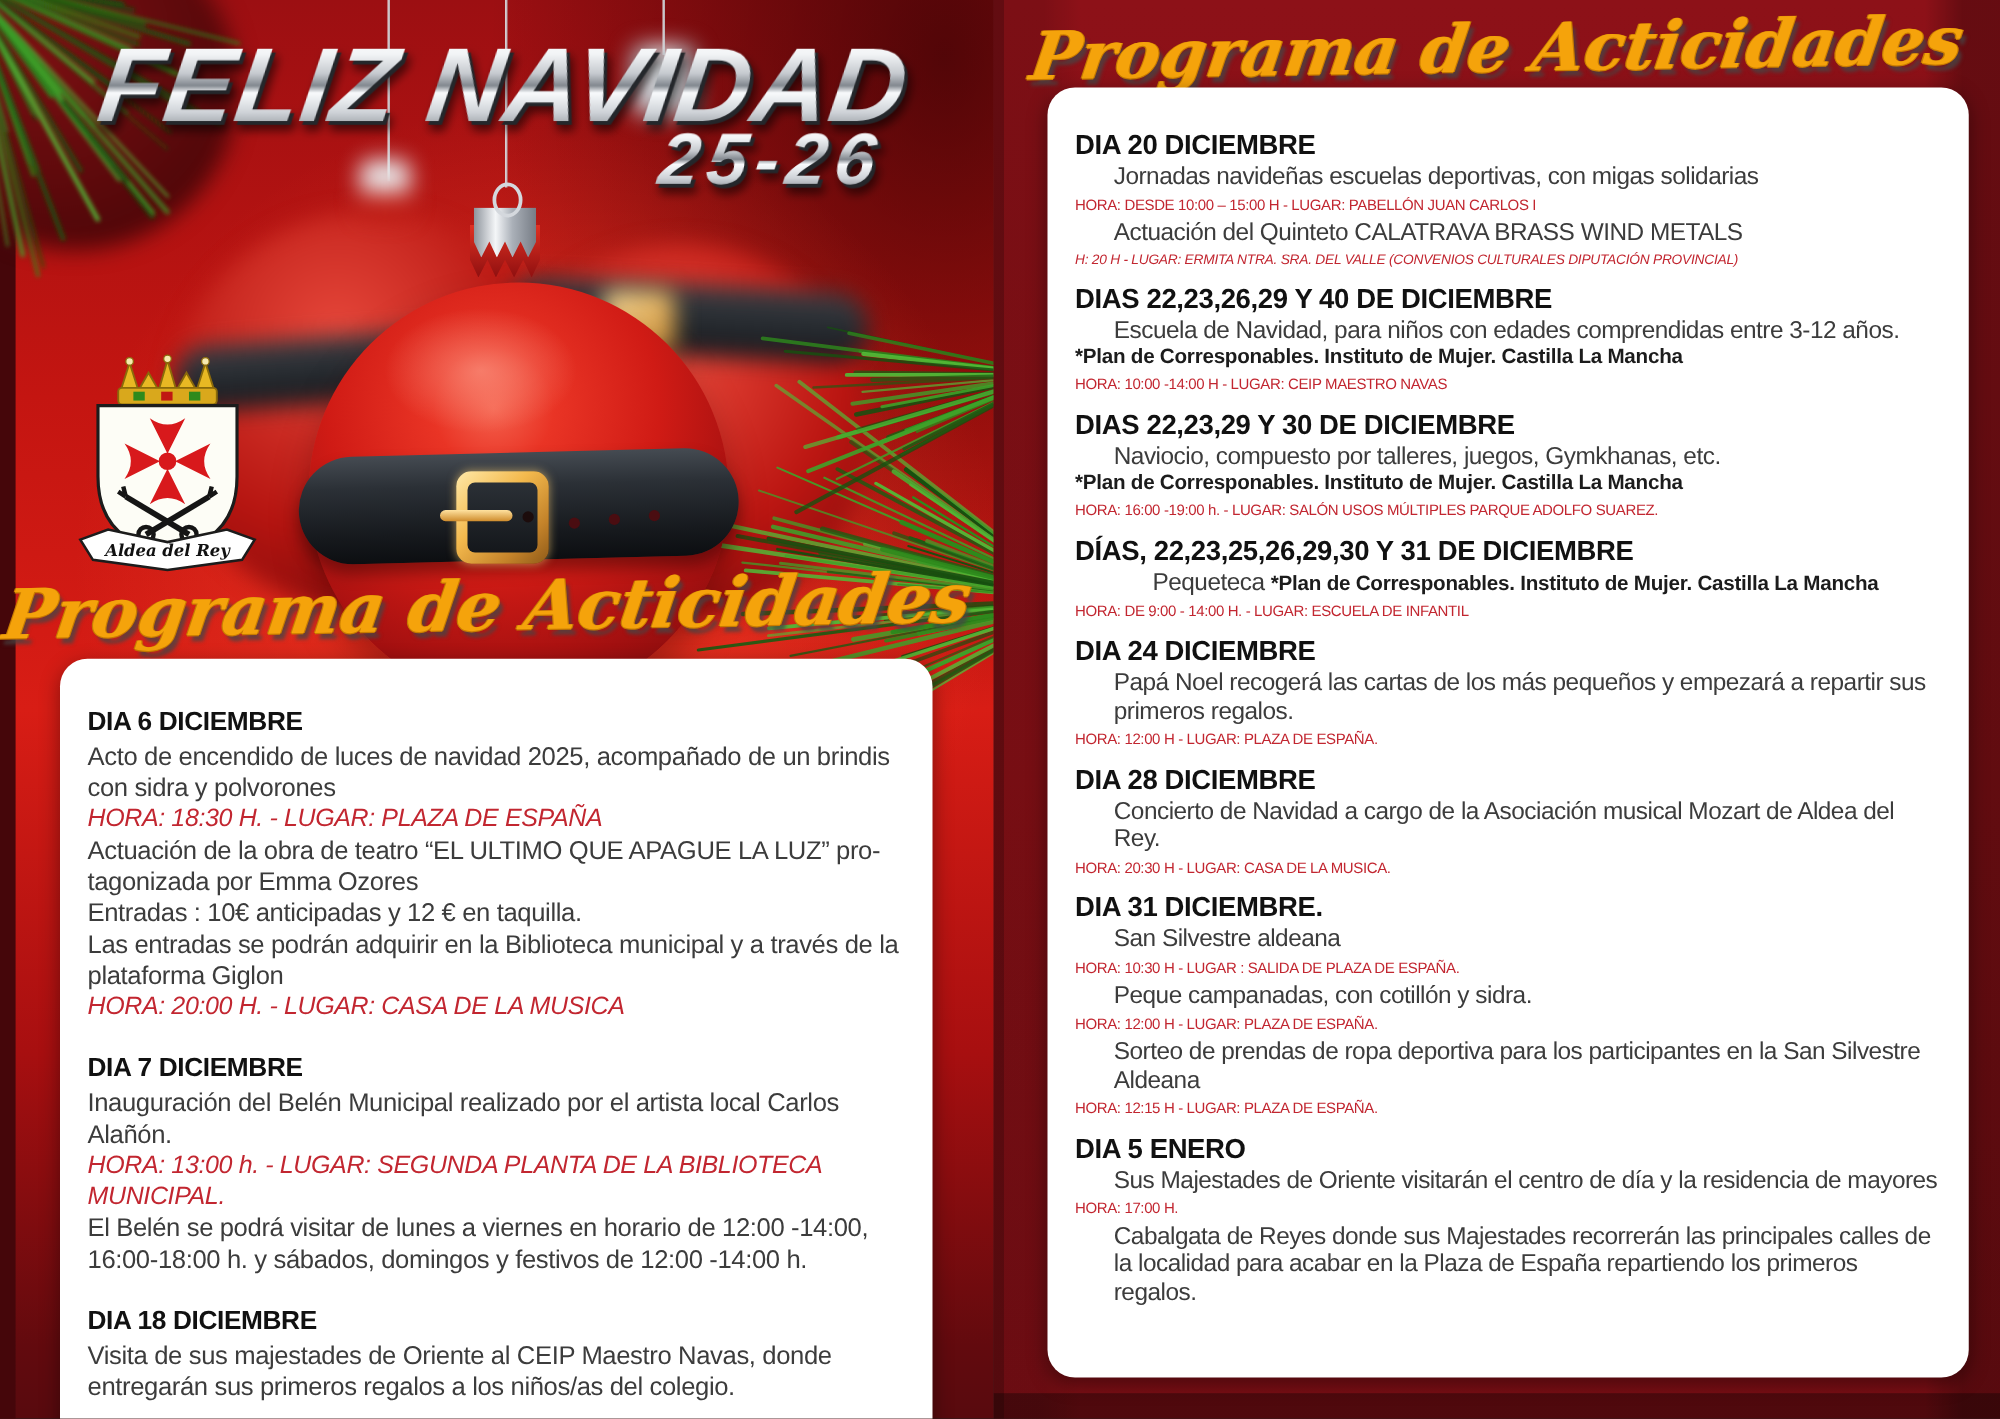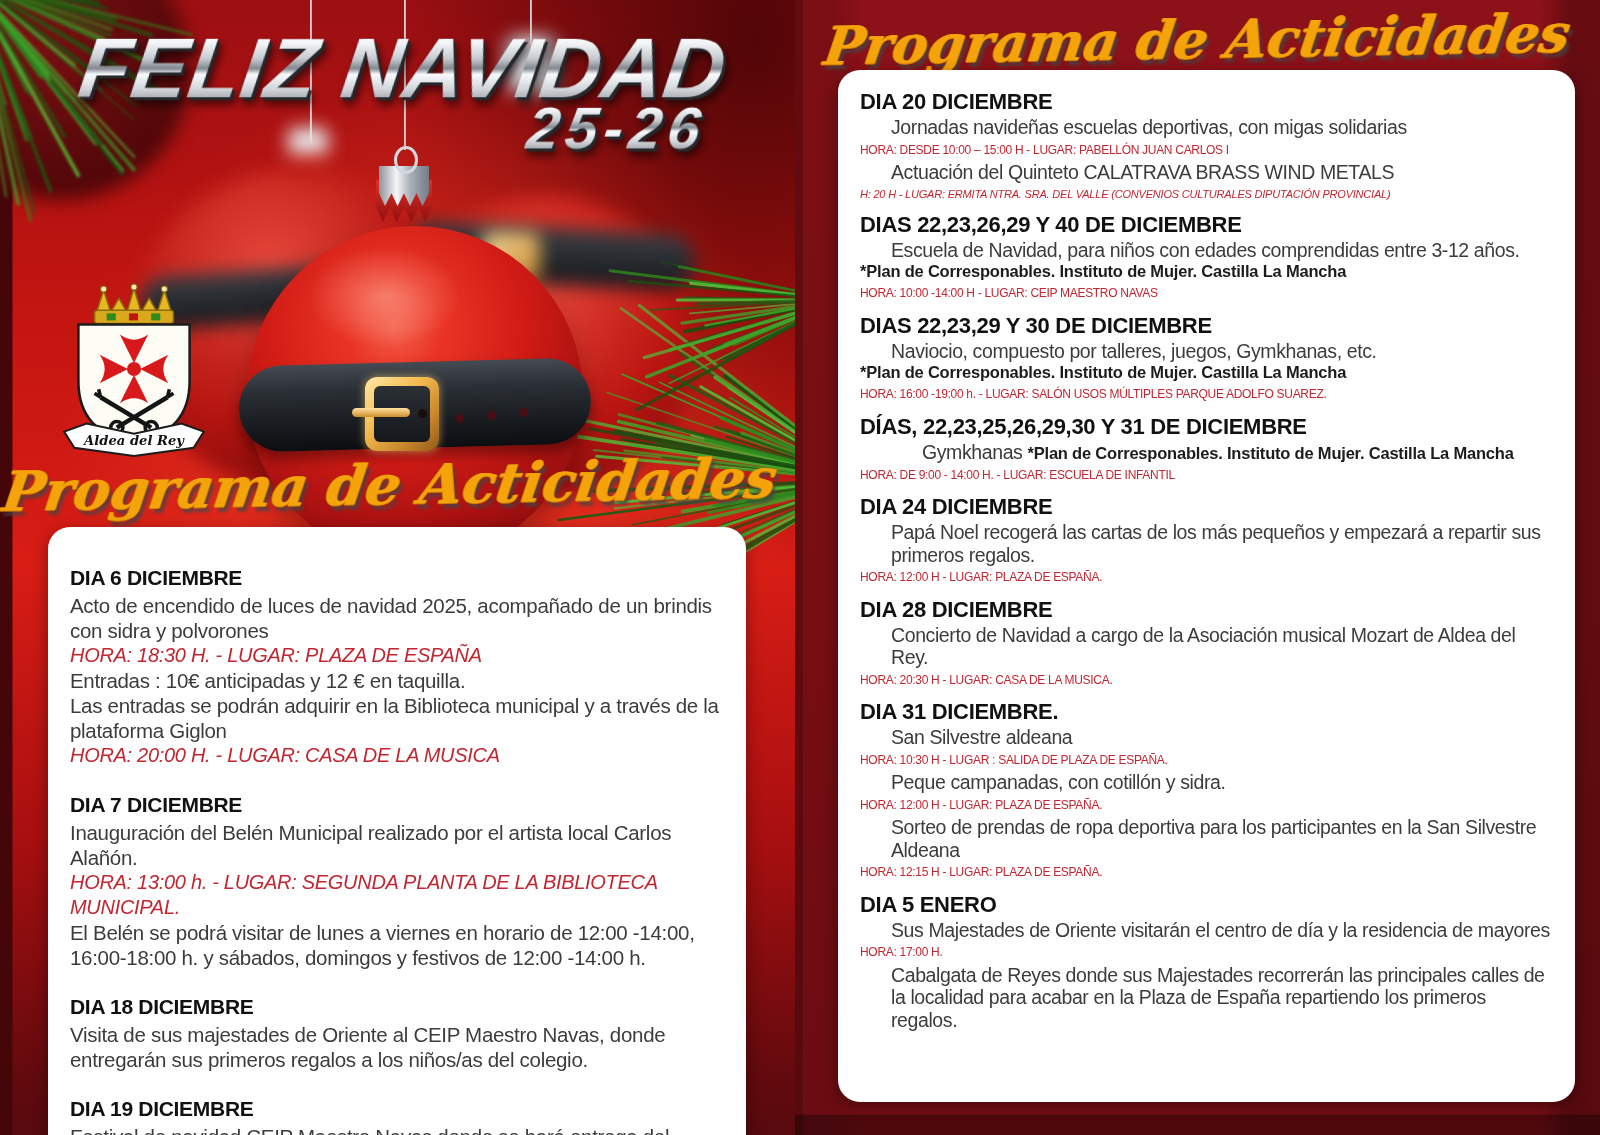--- a/index.html
+++ b/index.html
@@ -60,21 +60,21 @@
   .right-panel{position:absolute;left:795px;top:0;width:805px;height:1135px;overflow:hidden;
     background:
       linear-gradient(0deg,rgba(0,0,0,.35) 0 20px,rgba(0,0,0,0) 21px),
       linear-gradient(90deg,rgba(0,0,0,.30) 0 8px,rgba(0,0,0,.12) 8px 40px,rgba(0,0,0,0) 70px),
       linear-gradient(270deg,rgba(0,0,0,.28) 0 30px,rgba(0,0,0,0) 60px),
       linear-gradient(180deg,#8d1118 0%,#871016 55%,#790e14 100%);}
   
   .panel-box{position:absolute;background:#ffffff;border-radius:22px;
     box-shadow:0 5px 16px rgba(0,0,0,.4);}
   .box-left{left:48px;top:527px;width:698px;height:640px;padding:14px 22px 0 22px;box-sizing:border-box;}
-  .box-right{left:43px;top:70px;width:737px;height:1032px;padding:11px 24px 6px 22px;box-sizing:border-box;overflow:hidden;}
+  .box-right{left:43px;top:70px;width:737px;height:1032px;padding:25px 24px 6px 22px;box-sizing:border-box;overflow:hidden;}
   
   .section{margin:0;}
   .l-day{font-size:21px;font-weight:bold;color:#111;line-height:25px;margin:24px 0 3px;letter-spacing:-.3px;}
   .l-body{font-size:20.5px;color:#3c3c3c;line-height:25px;letter-spacing:-.3px;}
   .l-hora{font-size:20px;font-style:italic;color:#c22630;line-height:25px;letter-spacing:-.3px;}
   .r-day{font-size:22px;font-weight:bold;color:#111;line-height:24px;margin:9px 0 2px;letter-spacing:-.3px;}
   .r-body{font-size:19.5px;color:#3c3c3c;line-height:22.5px;letter-spacing:-.4px;margin-left:31px;}
   .r-hora{font-size:12px;color:#c22630;line-height:22.5px;letter-spacing:-.3px;}
   .r-note{font-size:16.5px;font-weight:bold;color:#1c1c1c;line-height:21px;letter-spacing:-.2px;}
   .r-hora-small{font-size:11px;font-style:italic;color:#c22630;line-height:20px;letter-spacing:-.2px;}
@@ -300,20 +300,21 @@
     </svg>
 
     <div class="script-gold script-left">Programa de Acticidades</div>
 
     <div class="panel-box box-left">
       <div id="left-sections">
           <div class="section">
             <div class="l-day">DIA 6 DICIEMBRE</div>
             <div class="l-body">Acto de encendido de luces de navidad 2025, acompañado de un brindis con sidra y polvorones</div>
             <div class="l-hora">HORA: 18:30 H. - LUGAR: PLAZA DE ESPAÑA</div>
+            <div class="l-body">Actuación de la obra de teatro “EL ULTIMO QUE APAGUE LA LUZ” pro-tagonizada por Emma Ozores</div>
             <div class="l-body">Entradas : 10€ anticipadas y 12 € en taquilla.</div>
             <div class="l-body">Las entradas se podrán adquirir en la Biblioteca municipal y a través de la plataforma Giglon</div>
             <div class="l-hora">HORA: 20:00 H. - LUGAR: CASA DE LA MUSICA</div>
           </div>
           <div class="section">
             <div class="l-day">DIA 7 DICIEMBRE</div>
             <div class="l-body">Inauguración del Belén Municipal realizado por el artista local Carlos Alañón.</div>
             <div class="l-hora">HORA: 13:00 h. - LUGAR: SEGUNDA PLANTA DE LA BIBLIOTECA MUNICIPAL.</div>
             <div class="l-body">El Belén se podrá visitar de lunes a viernes en horario de 12:00 -14:00, 16:00-18:00 h. y sábados, domingos y festivos de 12:00 -14:00 h.</div>
           </div>
@@ -347,21 +348,21 @@
             <div class="r-hora">HORA: 10:00 -14:00 H - LUGAR: CEIP MAESTRO NAVAS</div>
           </div>
           <div class="section">
             <div class="r-day">DIAS 22,23,29 Y 30 DE DICIEMBRE</div>
             <div class="r-body">Naviocio, compuesto por talleres, juegos, Gymkhanas, etc.</div>
             <div class="r-note">*Plan de Corresponables. Instituto de Mujer. Castilla La Mancha</div>
             <div class="r-hora">HORA: 16:00 -19:00 h. - LUGAR: SALÓN USOS MÚLTIPLES PARQUE ADOLFO SUAREZ.</div>
           </div>
           <div class="section">
             <div class="r-day">DÍAS, 22,23,25,26,29,30 Y 31 DE DICIEMBRE</div>
-            <div class="r-body"><span class="r-body">Gymkhanas </span><span class="r-note">*Plan de Corresponables. Instituto de Mujer. Castilla La Mancha</span></div>
+            <div class="r-body"><span class="r-body">Pequeteca </span><span class="r-note">*Plan de Corresponables. Instituto de Mujer. Castilla La Mancha</span></div>
             <div class="r-hora">HORA: DE 9:00 - 14:00 H. - LUGAR: ESCUELA DE INFANTIL</div>
           </div>
           <div class="section">
             <div class="r-day">DIA 24 DICIEMBRE</div>
             <div class="r-body">Papá Noel recogerá las cartas de los más pequeños y empezará a repartir sus primeros regalos.</div>
             <div class="r-hora">HORA: 12:00 H - LUGAR: PLAZA DE ESPAÑA.</div>
           </div>
           <div class="section">
             <div class="r-day">DIA 28 DICIEMBRE</div>
             <div class="r-body">Concierto de Navidad a cargo de la Asociación musical Mozart de Aldea del Rey.</div>

